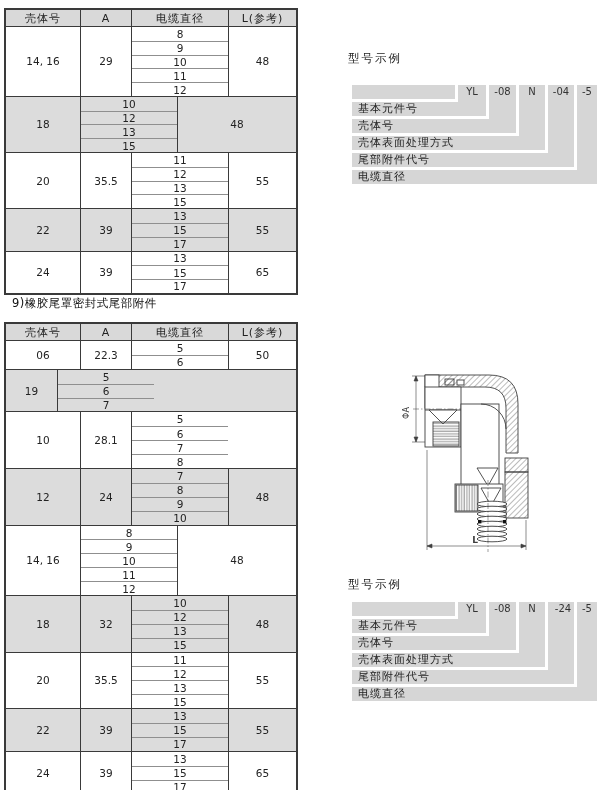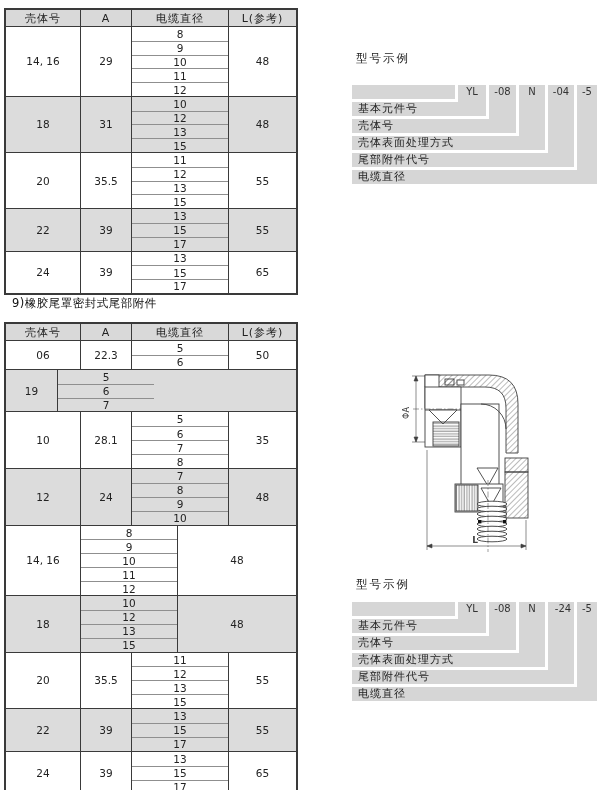--- a/index.html
+++ b/index.html
@@ -24,21 +24,21 @@
   .head .c{display:flex;align-items:center;justify-content:center;
            font-size:11px;letter-spacing:1px;color:#222;}
   .vcell{display:flex;align-items:center;justify-content:center;font-size:10.5px;color:#222;}
   .dias{display:flex;flex-direction:column;}
   .sub{display:flex;align-items:center;justify-content:center;font-size:10.5px;color:#222;
        border-top:1px solid #8f8f8f;box-sizing:border-box;}
   .sub:first-child{border-top:none;}
   .tr.shaded{background:#dcdcdc;}
   
   .caption{position:absolute;left:12px;top:296px;font-size:11.5px;color:#111;letter-spacing:0.5px;}
-  .mex-title{position:absolute;font-size:11.5px;color:#222;letter-spacing:2px;margin-left:8px;}
+  .mex-title{position:absolute;font-size:11.5px;color:#222;letter-spacing:2px;}
   
   .stair{position:absolute;width:245px;height:100px;}
   .stair .band{position:absolute;background:#d6d6d6;}
   .stair .code{position:absolute;height:14px;line-height:14px;text-align:center;
                font-size:10px;color:#333;}
   .stair .lbl{position:absolute;height:14px;line-height:14px;padding-left:6px;
               font-size:11px;color:#222;letter-spacing:1px;box-sizing:border-box;}
   
   .drawing{position:absolute;}
 </style>
@@ -61,21 +61,20 @@
           <div class="sub" style="height: 13.79px;">8</div>
           <div class="sub" style="height: 13.79px;">9</div>
           <div class="sub" style="height: 13.79px;">10</div>
           <div class="sub" style="height: 13.79px;">11</div>
           <div class="sub" style="height: 13.79px;">12</div>
         </div>
         <div class="c c3 vcell">48</div>
       </div>
       <div class="tr group shaded">
         <div class="c c0 vcell">18</div>
-        <div class="c c1 vcell">31</div>
         <div class="c c2 dias">
           <div class="sub" style="height: 13.79px;">10</div>
           <div class="sub" style="height: 13.79px;">12</div>
           <div class="sub" style="height: 13.79px;">13</div>
           <div class="sub" style="height: 13.79px;">15</div>
         </div>
         <div class="c c3 vcell">48</div>
       </div>
       <div class="tr group">
         <div class="c c0 vcell">20</div>
@@ -138,21 +137,20 @@
       </div>
       <div class="tr group">
         <div class="c c0 vcell">10</div>
         <div class="c c1 vcell">28.1</div>
         <div class="c c2 dias">
           <div class="sub" style="height: 13.9px;">5</div>
           <div class="sub" style="height: 13.9px;">6</div>
           <div class="sub" style="height: 13.9px;">7</div>
           <div class="sub" style="height: 13.9px;">8</div>
         </div>
-        <div class="c c3 vcell">35</div>
       </div>
       <div class="tr group shaded">
         <div class="c c0 vcell">12</div>
         <div class="c c1 vcell">24</div>
         <div class="c c2 dias">
           <div class="sub" style="height: 13.9px;">7</div>
           <div class="sub" style="height: 13.9px;">8</div>
           <div class="sub" style="height: 13.9px;">9</div>
           <div class="sub" style="height: 13.9px;">10</div>
         </div>
@@ -164,20 +162,21 @@
           <div class="sub" style="height: 13.9px;">8</div>
           <div class="sub" style="height: 13.9px;">9</div>
           <div class="sub" style="height: 13.9px;">10</div>
           <div class="sub" style="height: 13.9px;">11</div>
           <div class="sub" style="height: 13.9px;">12</div>
         </div>
         <div class="c c3 vcell">48</div>
       </div>
       <div class="tr group shaded">
         <div class="c c0 vcell">18</div>
+        <div class="c c1 vcell">32</div>
         <div class="c c2 dias">
           <div class="sub" style="height: 13.9px;">10</div>
           <div class="sub" style="height: 13.9px;">12</div>
           <div class="sub" style="height: 13.9px;">13</div>
           <div class="sub" style="height: 13.9px;">15</div>
         </div>
         <div class="c c3 vcell">48</div>
       </div>
       <div class="tr group">
         <div class="c c0 vcell">20</div>

